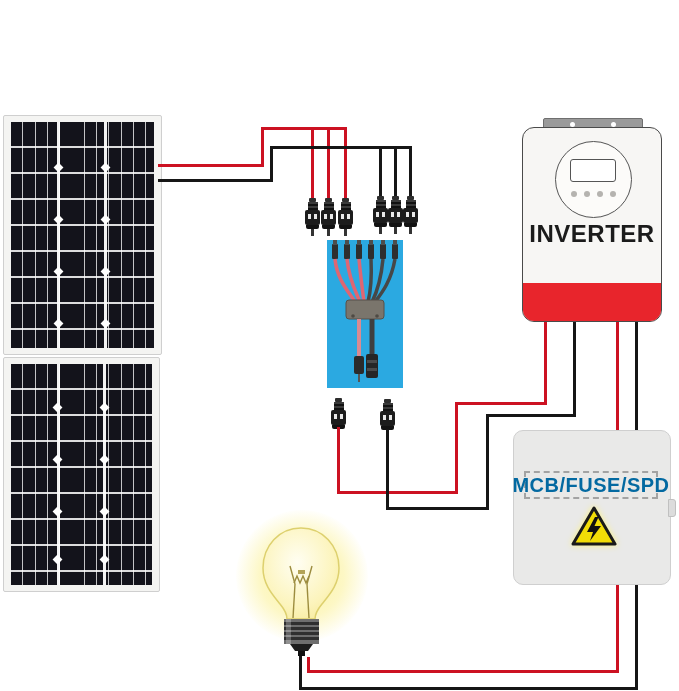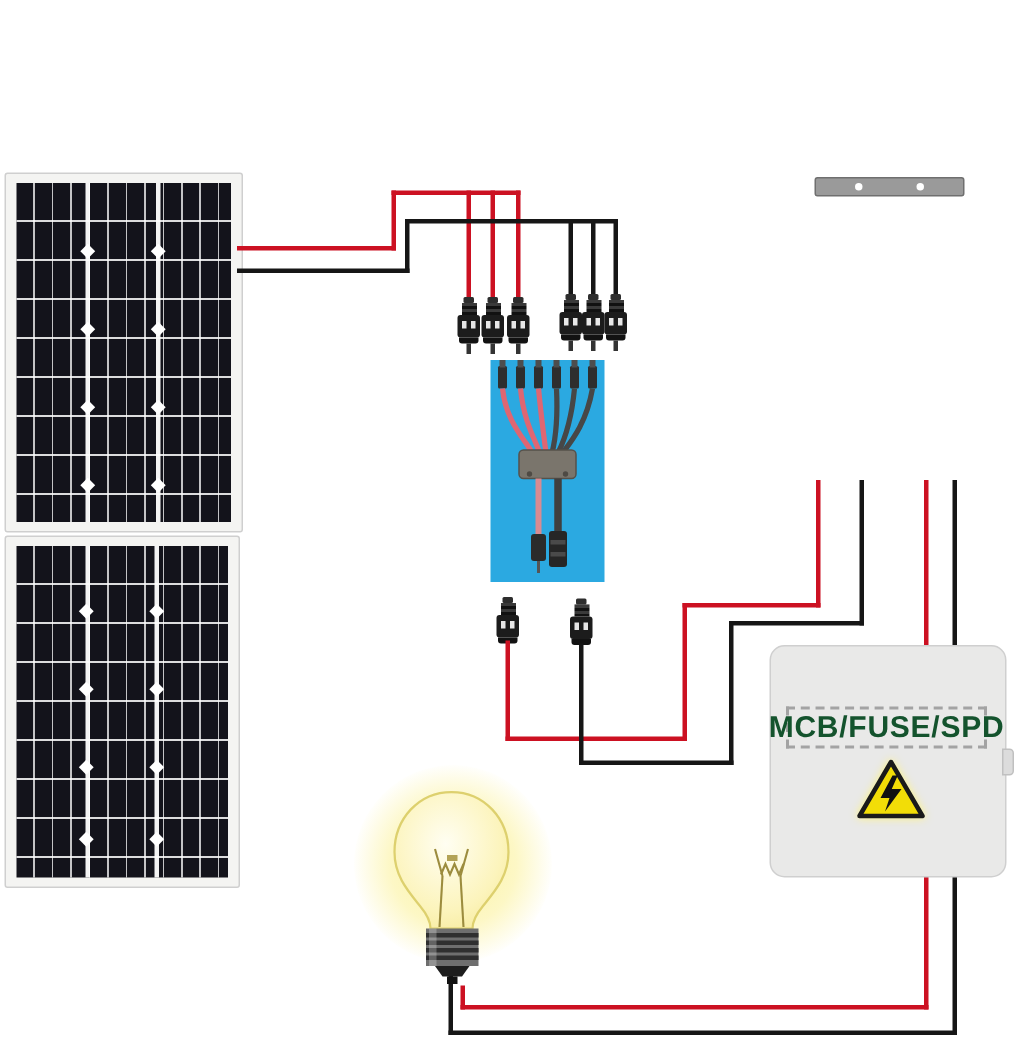--- a/index.html
+++ b/index.html
@@ -58,21 +58,21 @@
   
   .dist-box{position:absolute;left:513px;top:430px;width:158px;height:155px;background:#e9e9e8;
             border:1px solid #cfcfcf;border-radius:10px;box-sizing:border-box;}
   .dist-tab{position:absolute;right:-6px;top:68px;width:6px;height:16px;background:#dcdcdc;
             border:1px solid #c0c0c0;border-radius:0 3px 3px 0;}
   .dist-title{position:absolute;top:18px;width:100%;text-align:center;font-size:15.5px;
               color:#999;letter-spacing:1px;}
   .dist-spec-box{position:absolute;left:10px;top:40px;width:134px;height:28px;
                  border:2px dashed #a3a3a3;box-sizing:border-box;display:flex;
                  align-items:center;justify-content:center;}
-  .dist-spec{font-size:20px;font-weight:bold;color:#14532d;letter-spacing:.5px;}
+  .dist-spec{font-size:20px;font-weight:bold;color:#0369a1;letter-spacing:.5px;}
   .warn-svg{position:absolute;left:57px;top:74px;filter:drop-shadow(0 0 3px #fdf37e);}
   
   .bulb-glow{position:absolute;left:236px;top:510px;width:132px;height:132px;border-radius:50%;
     background:radial-gradient(circle,rgba(251,241,150,.95) 0%,rgba(251,241,150,.55) 45%,rgba(251,241,150,0) 72%);}
   .bulb-svg{position:absolute;left:254px;top:520px;}
 </style>
 </head>
 <body>
 
 <div class="stage">
@@ -255,20 +255,31 @@
   <div class="wire red" style="left:307px;top:670px;width:312px;height:3px"></div>
   <div class="wire red" style="left:307px;top:657px;width:3px;height:16px"></div>
   <div class="wire black" style="left:635px;top:584px;width:3px;height:106px"></div>
   <div class="wire black" style="left:299px;top:687px;width:339px;height:3px"></div>
   <div class="wire black" style="left:299px;top:650px;width:3px;height:40px"></div>
 
   <div class="bracket">
       <i></i>
       <i></i>
     </div>
+  <div class="inverter">
+    <div class="inv-circle">
+      <div class="inv-screen"></div>
+      <div class="inv-btn" style="left:15px"></div>
+      <div class="inv-btn" style="left:28px"></div>
+      <div class="inv-btn" style="left:41px"></div>
+      <div class="inv-btn" style="left:54px"></div>
+    </div>
+    <div class="inv-label">INVERTER</div>
+    <div class="inv-footer"></div>
+  </div>
 
   <div class="dist-box">
     <div class="dist-tab"></div>
     <div class="dist-spec-box">
       <span class="dist-spec">MCB/FUSE/SPD</span>
     </div>
     <svg class="warn-svg" width="46" height="42" viewBox="0 0 46 42">
       <polygon points="23,3 44,39 2,39" fill="#f2dd07" stroke="#1a1a1a" stroke-width="3" stroke-linejoin="round"></polygon>
       <path d="M24,12 L16,27 L22,27 L19,36 L30,21 L23.5,21 L27.5,12 Z" fill="#111"></path>
     </svg>

